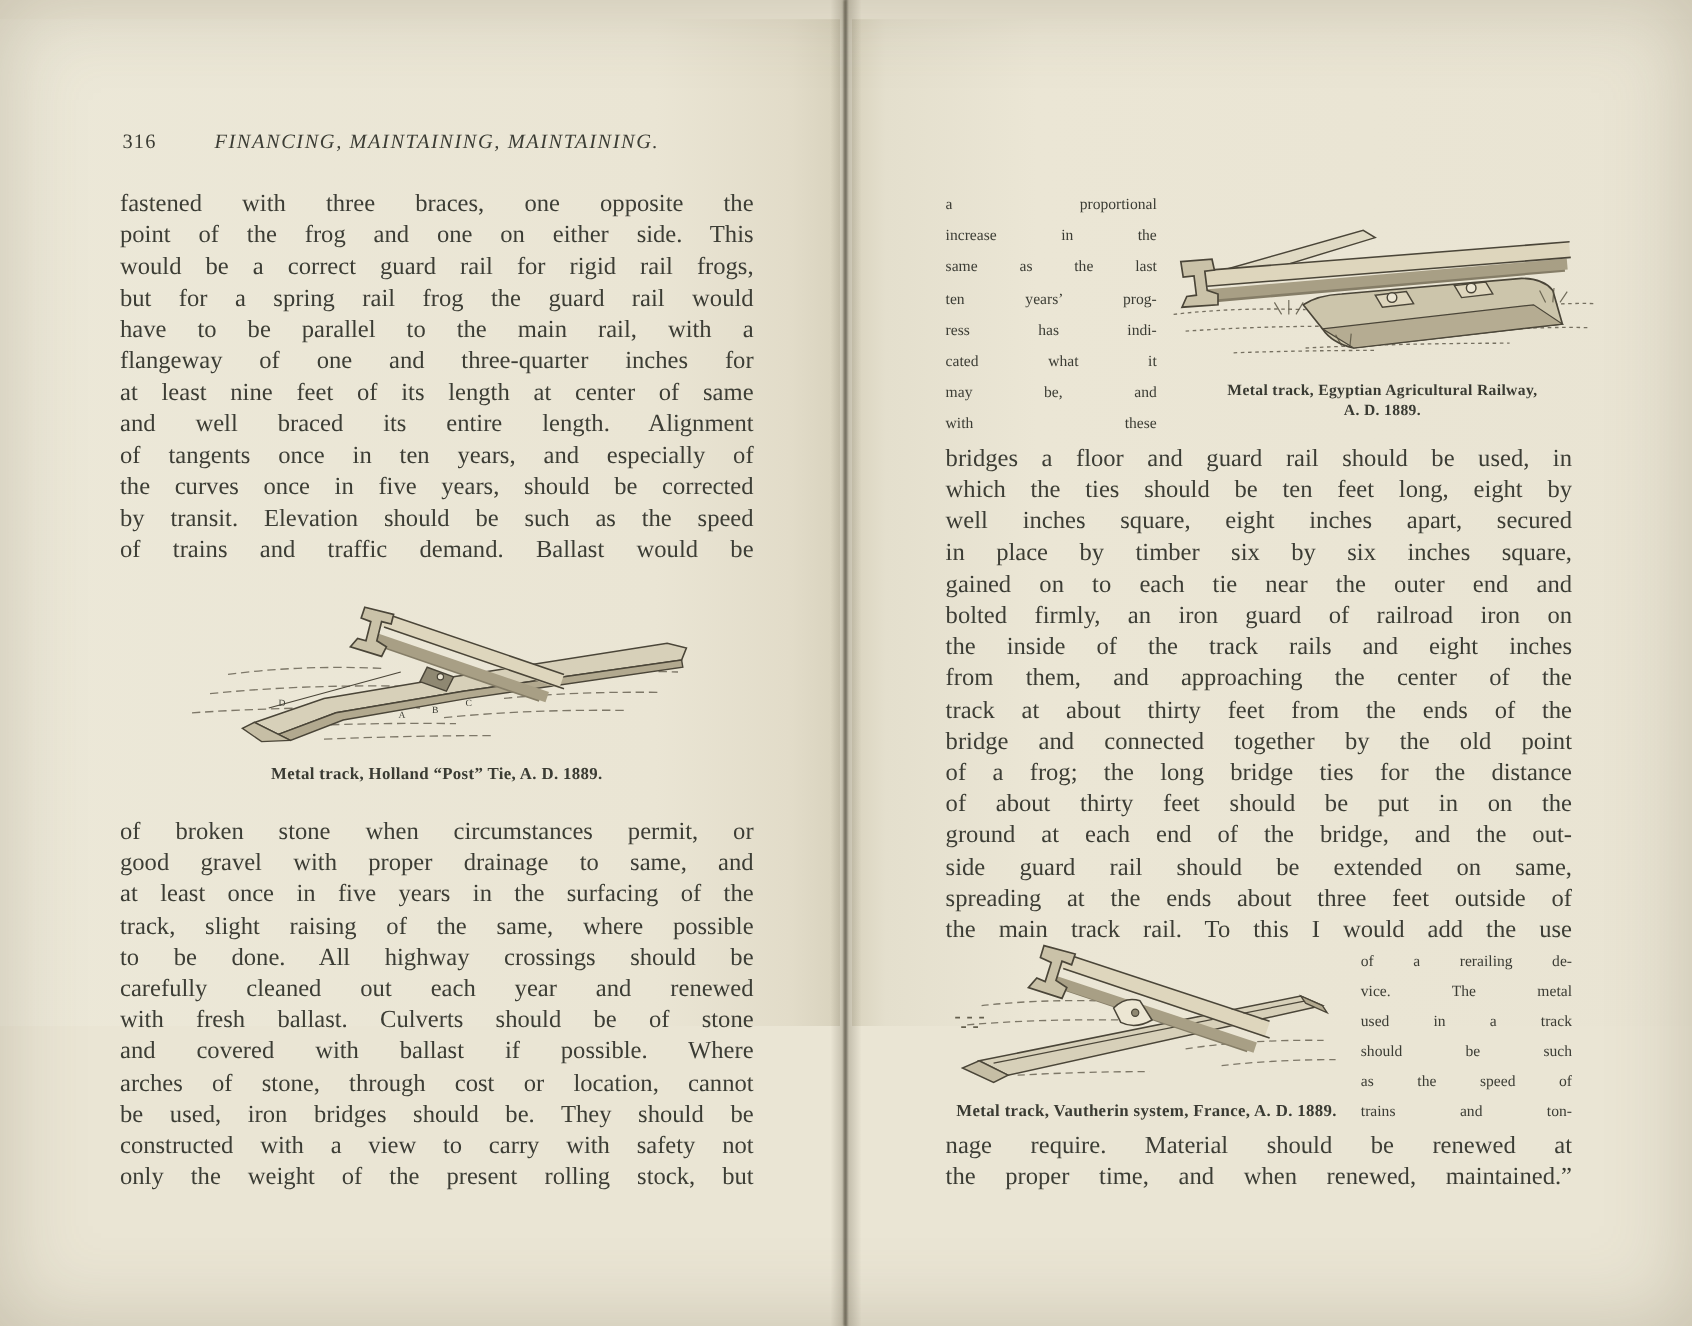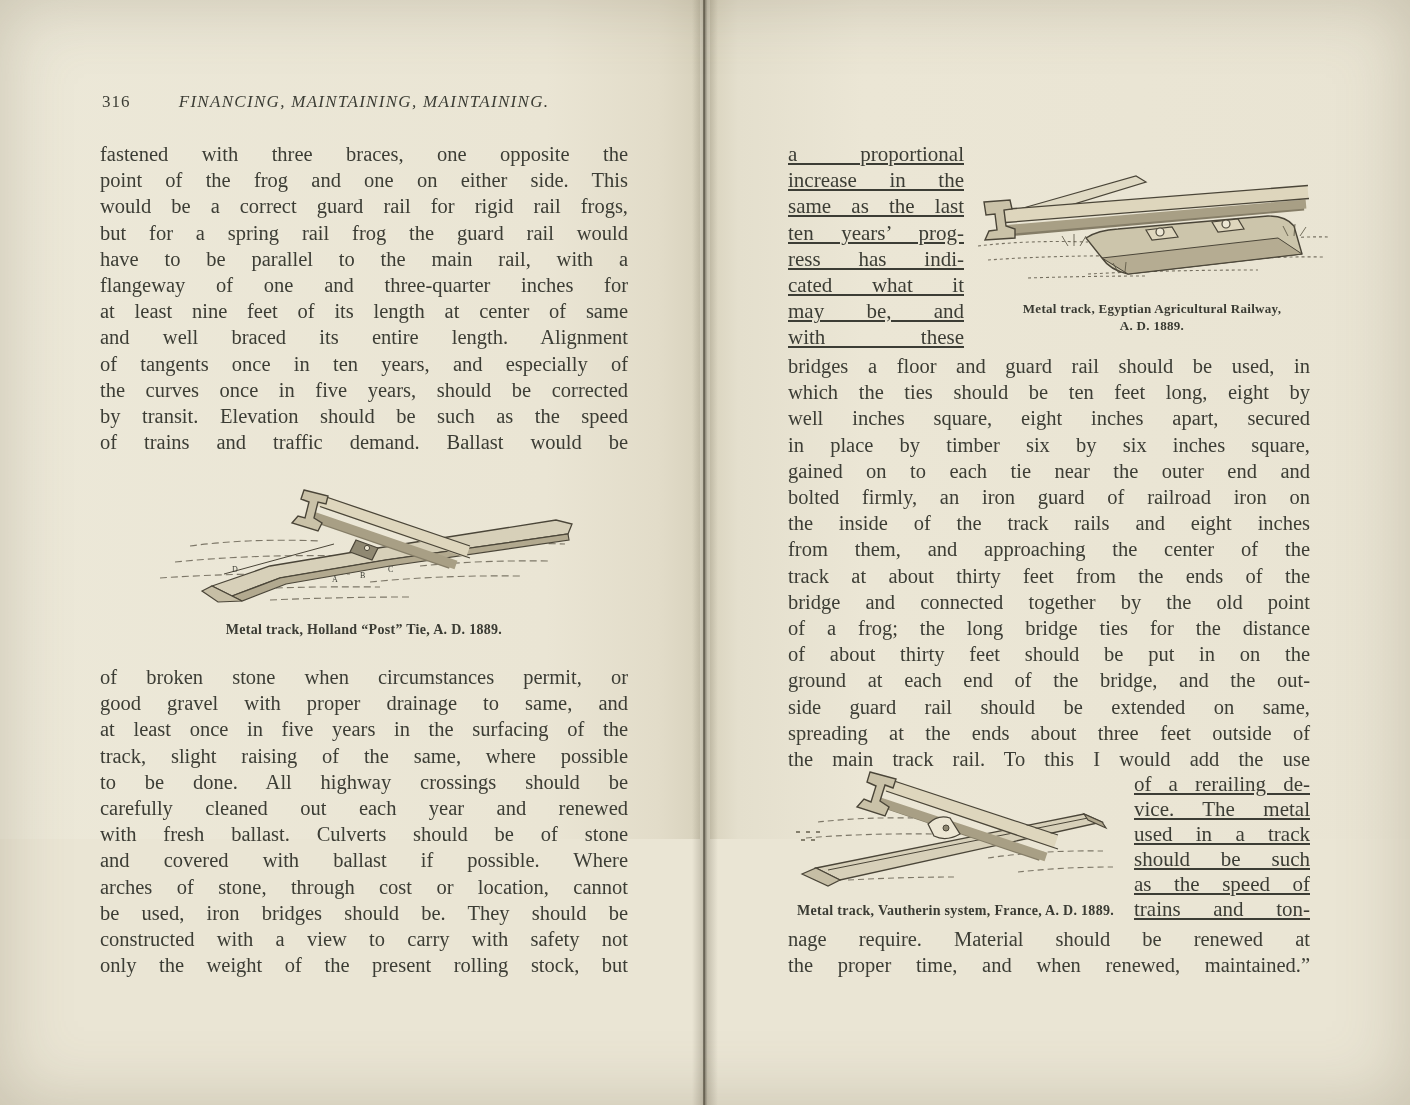--- a/index.html
+++ b/index.html
@@ -2,35 +2,35 @@
 <html><head>
 <meta charset="utf-8">
 <style>
   html,body{margin:0;padding:0;}
   body{width:1410px;height:1105px;overflow:hidden;background:#e7e2d1;}
   .book{position:relative;width:1410px;height:1105px;
     font-family:"Liberation Serif","DejaVu Serif",serif;color:#3c3d35;
     background:#eae5d4;}
   .book::after{content:"";position:absolute;inset:0;pointer-events:none;
     box-shadow:inset 0 0 70px rgba(110,100,75,.28);}
-  .page{position:absolute;top:0;height:839px;}
+  .page{position:absolute;top:16px;height:839px;}
   .page.left{left:0;width:700px;
     background:linear-gradient(to right,#ece8d8 0%,#eae5d4 78%,#e2dcc9 94%,#d8d2bd 100%);}
   .page.right{left:710px;width:700px;
     background:linear-gradient(to right,#d9d3be 0%,#e4dfcd 4%,#ebe6d5 22%,#e9e4d3 100%);}
   .gutter{position:absolute;top:0;left:692px;width:26px;height:1105px;
     background:linear-gradient(to right,rgba(70,63,44,0) 0%,rgba(70,63,44,.22) 40%,rgba(45,40,27,.5) 50%,rgba(70,63,44,.22) 60%,rgba(70,63,44,0) 100%);}
   .gutter-line{position:absolute;top:0;left:703px;width:2px;height:1105px;
     background:rgba(52,47,33,.45);filter:blur(.7px);}
   .hdr{position:absolute;height:24px;font-size:17px;}
   .hdr .running{display:block;text-align:center;font-style:italic;letter-spacing:1.3px;}
   .hdr .pg{position:absolute;top:0;font-size:17px;letter-spacing:1px;}
   .lines{position:absolute;font-size:20.5px;line-height:26.2px;}
   .lines .tline{text-align:justify;text-align-last:justify;}
-  .narrow .tline{font-size:21px;text-decoration:underline;}
+  .narrow .tline{font-size:13px;}
   .narrow2{line-height:25px;}
   .figcap{position:absolute;font-weight:bold;font-size:14px;letter-spacing:.3px;
     text-align:center;color:#3a3b33;margin-top:12px;}
   .figcap.sm{font-size:13px;font-weight:bold;line-height:17px;}
   .figcap.xs{font-size:14px;}
   svg.engraving{position:absolute;}
   svg text{font-family:"Liberation Serif",serif;fill:#3c3d35;}
 </style>
 </head>
 <body>

